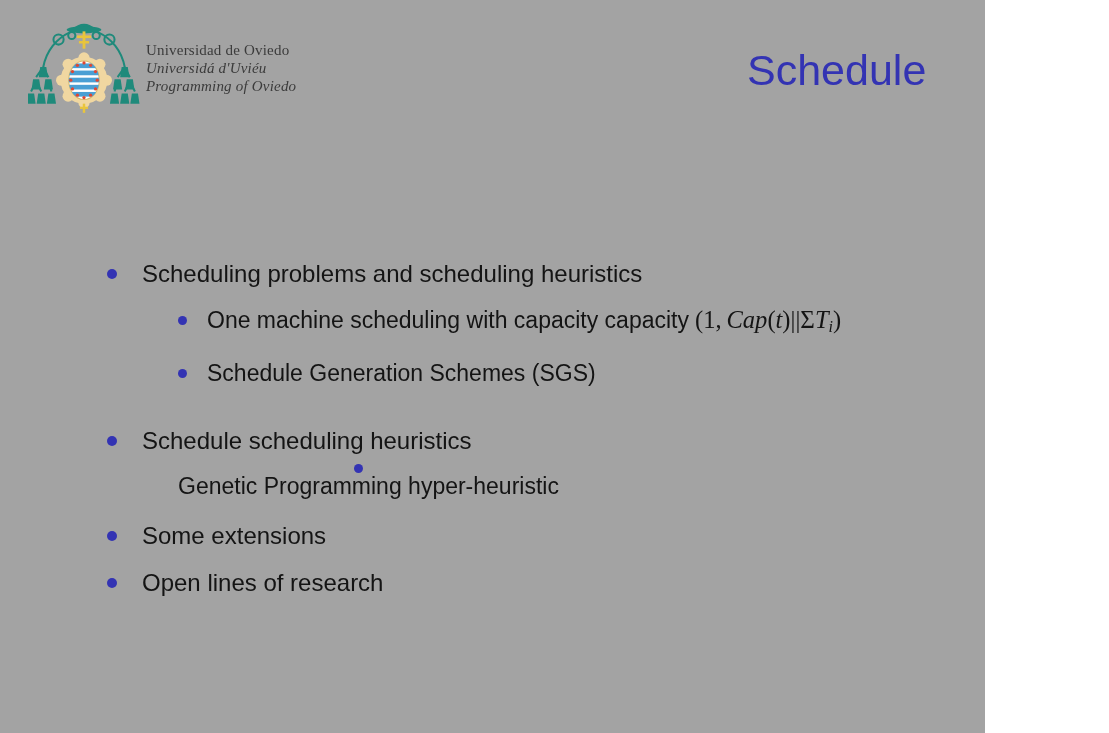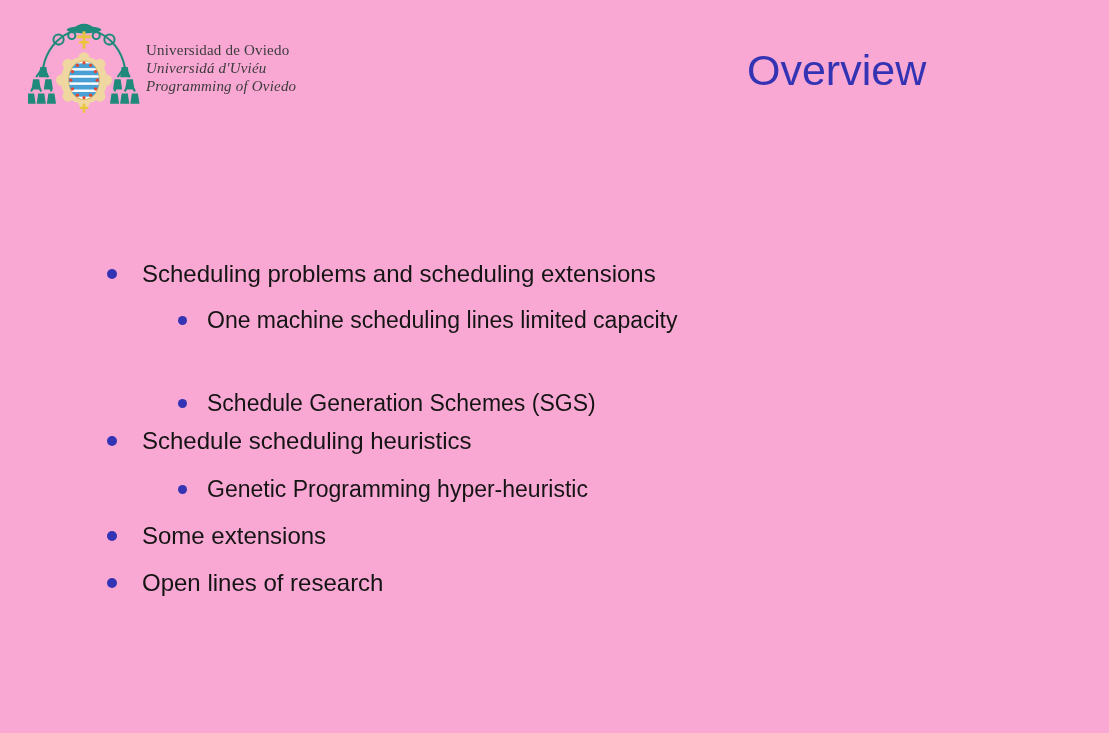--- a/index.html
+++ b/index.html
@@ -1,19 +1,19 @@
 <!DOCTYPE html>
 <html><head>
 <meta charset="utf-8">
 <style>
   html,body { margin:0; padding:0; }
   .slide {
     position:relative;
-    width:1109px; height:733px;
-    background:#f9a8d4;
+    width:985px; height:733px;
+    background:#a3a3a3;
     overflow:hidden;
     font-family:"Liberation Sans", sans-serif;
     color:#141414;
   }
 
   
   .logo {
     position:absolute; left:28px; top:18px;
     width:112px; height:97px;
   }
@@ -44,23 +44,23 @@
     background:#3333b3;
   }
   .item.l1 { left:107px; font-size:24px; height:28px; }
   .item.l1 .bullet { width:10px; height:10px; margin-right:25px; }
   .item.l2 { left:178px; font-size:23px; height:27px; }
   .item.l2 .bullet { width:9px; height:9px; margin-right:20px; }
 
   .p0 { top:260px; }
   .p1 { top:307px; }
   .p2 { top:342px; }
-  .p3 { top:390px; }
+  .p3 { top:360px; }
   .p4 { top:427px; }
-  .p5 { top:476px; }
+  .p5 { top:464px;flex-direction:column; }
   .p6 { top:522px; }
   .p7 { top:569px; }
 
   
   .math {
     font-family:"Liberation Serif", serif;
     font-size:24.5px;
     margin-left:6px;
   }
   .math .mi { font-style:italic; }
@@ -162,30 +162,31 @@
       <rect x="51" y="87" width="8" height="2.2"></rect>
     </g>
   </svg>
 
   <div class="uni-names">
     <div class="uni-line1">Universidad de Oviedo</div>
     <div class="uni-line2">Universidá d'Uviéu</div>
     <div class="uni-line3">Programming of Oviedo</div>
   </div>
 
-  <div class="title">Overview</div>
+  <div class="title">Schedule</div>
 
   <div class="item l1 p0">
     <span class="bullet"></span>
-    <span>Scheduling problems and scheduling extensions</span>
+    <span>Scheduling problems and scheduling heuristics</span>
   </div>
 
   <div class="item l2 p1">
     <span class="bullet"></span>
-    <span>One machine scheduling lines limited capacity</span>
+    <span>One machine scheduling with capacity capacity</span>
+    <span class="math"><span>(</span><span>1,</span><span class="gap"></span><span class="mi">Cap</span><span>(</span><span class="mi">t</span><span>)</span><span>||</span><span class="sigma">Σ</span><span class="mi">T</span><span class="sub">i</span><span>)</span></span>
   </div>
 
 
   <div class="item l2 p3">
     <span class="bullet"></span>
     <span>Schedule Generation Schemes (SGS)</span>
   </div>
 
   <div class="item l1 p4">
     <span class="bullet"></span>

